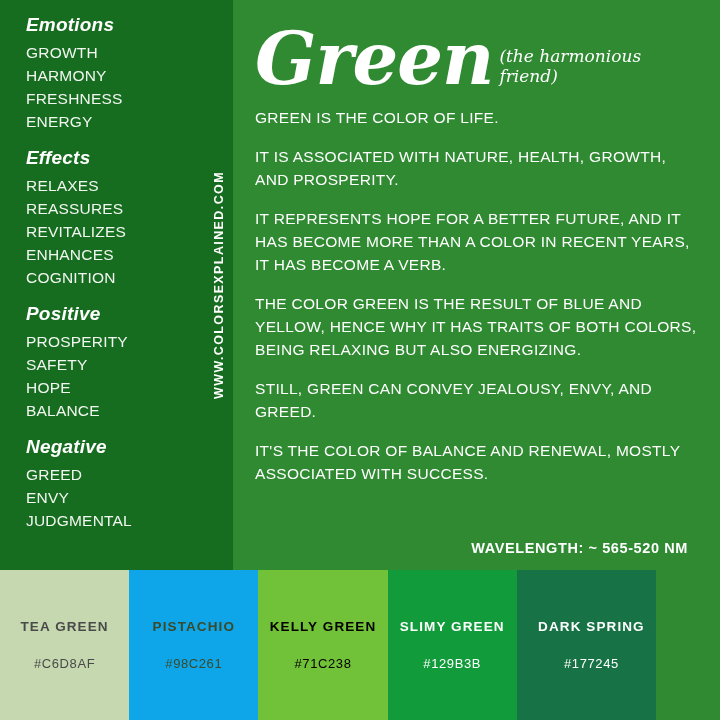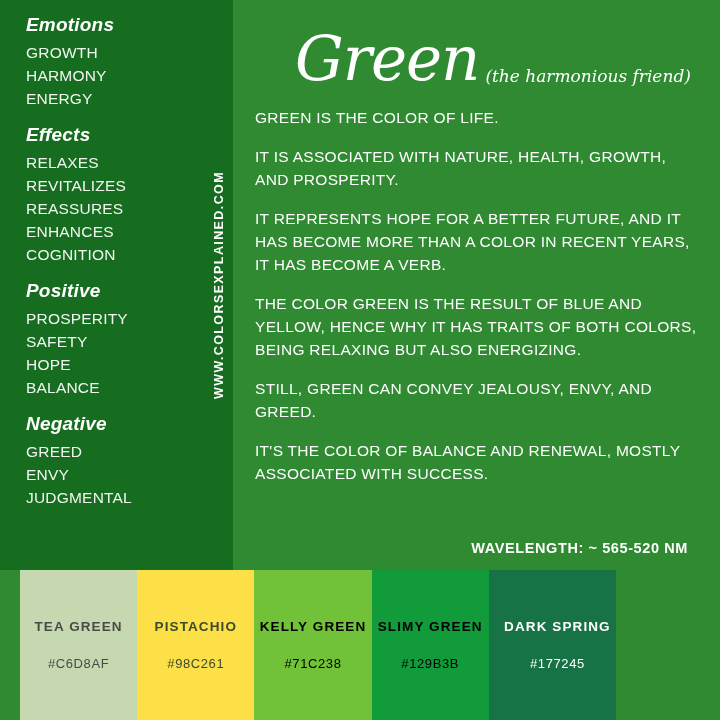--- a/index.html
+++ b/index.html
@@ -79,26 +79,25 @@
     color: #ffffff;
   }
   .title-row {
     display: flex;
     align-items: flex-end;
     margin-bottom: 10px;
   }
   .big-title {
     font-family: "DejaVu Serif", serif;
     font-style: italic;
-    font-weight: normal;
-    font-size: 61px;
+    font-weight: bold;
+    font-size: 72px;
     line-height: 74px;
     color: #ffffff;
     letter-spacing: -1px;
-    margin-left: 40px;
   }
   .subtitle {
     font-family: "DejaVu Serif", serif;
     font-style: italic;
     font-size: 17px;
     color: #ffffff;
     padding-bottom: 10px;
     margin-left: 6px;
   }
   .para {
@@ -115,22 +114,21 @@
     font-size: 14.5px;
     font-weight: bold;
     letter-spacing: 0.6px;
     color: #ffffff;
   }
   
   .swatches {
     display: flex;
     flex-direction: row;
     height: 150px;
-    width: 596px;
-    margin-left: 20px;
+    width: 656px;
   }
   .swatch {
     flex: 1;
     display: flex;
     flex-direction: column;
     align-items: center;
     justify-content: center;
     box-sizing: border-box;
   }
   .swatch-name {
@@ -151,27 +149,28 @@
 
 <div class="infographic">
 
   <div class="top">
 
     <div class="left-col">
       <div class="group">
         <div class="group-title">Emotions</div>
         <div class="group-item">GROWTH</div>
         <div class="group-item">HARMONY</div>
+        <div class="group-item">FRESHNESS</div>
         <div class="group-item">ENERGY</div>
       </div>
       <div class="group">
         <div class="group-title">Effects</div>
         <div class="group-item">RELAXES</div>
+        <div class="group-item">REASSURES</div>
         <div class="group-item">REVITALIZES</div>
-        <div class="group-item">REASSURES</div>
         <div class="group-item">ENHANCES COGNITION</div>
       </div>
       <div class="group">
         <div class="group-title">Positive</div>
         <div class="group-item">PROSPERITY</div>
         <div class="group-item">SAFETY</div>
         <div class="group-item">HOPE</div>
         <div class="group-item">BALANCE</div>
       </div>
       <div class="group">
@@ -200,29 +199,29 @@
       <div class="wavelength">WAVELENGTH: ~ 565-520 NM</div>
     </div>
 
   </div>
 
   <div class="swatches">
     <div class="swatch" style="background:#C6D8AF;color:#4a4a4a;">
       <div class="swatch-name">TEA GREEN</div>
       <div class="swatch-hex">#C6D8AF</div>
     </div>
-    <div class="swatch" style="background:#fde047;color:#3b4a2a;">
+    <div class="swatch" style="background:#0ea5e9;color:#3b4a2a;">
       <div class="swatch-name">PISTACHIO</div>
       <div class="swatch-hex">#98C261</div>
     </div>
     <div class="swatch" style="background:#71C238;color:#000000;">
       <div class="swatch-name">KELLY GREEN</div>
       <div class="swatch-hex">#71C238</div>
     </div>
-    <div class="swatch" style="background:#129B3B;color:#000000;">
+    <div class="swatch" style="background:#129B3B;color:#ffffff;">
       <div class="swatch-name">SLIMY GREEN</div>
       <div class="swatch-hex">#129B3B</div>
     </div>
     <div class="swatch" style="background:#177245;color:#ffffff;padding-left:10px;">
       <div class="swatch-name">DARK SPRING</div>
       <div class="swatch-hex">#177245</div>
     </div>
   </div>
 
 </div>

